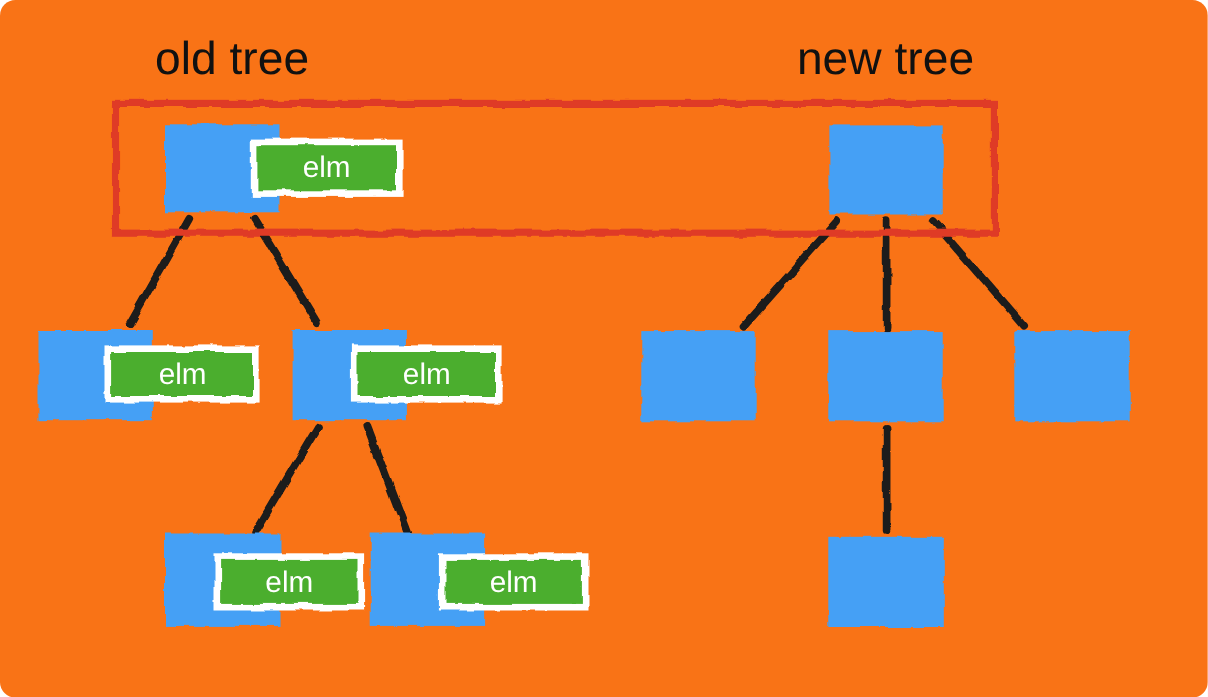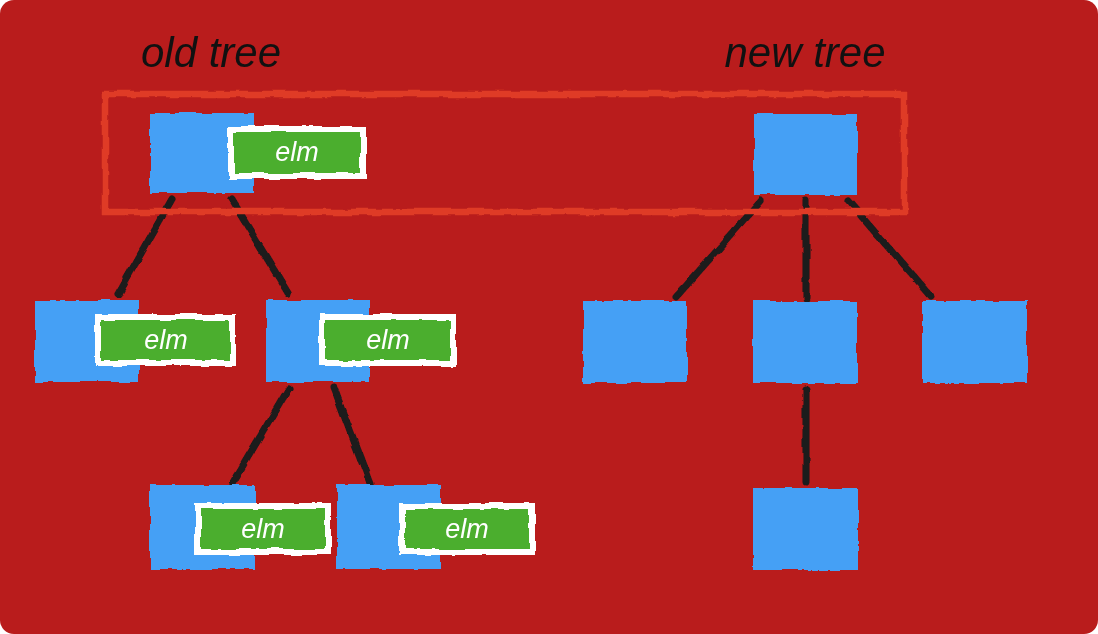--- a/index.html
+++ b/index.html
@@ -5,24 +5,23 @@
   html, body {
     margin: 0;
     padding: 0;
     background: #ffffff;
     font-family: "Liberation Sans", sans-serif;
   }
   .screenshot {
     position: relative;
     width: 1098px;
     height: 634px;
-    background: #b91c1c;
+    background: #f97316;
     border-radius: 14px;
     overflow: hidden;
-    font-style: italic;
   }
   svg.diagram {
     display: block;
     width: 1098px;
     height: 634px;
   }
   .tree-title {
     font-family: "Liberation Sans", sans-serif;
     font-size: 42px;
     font-weight: 400;

